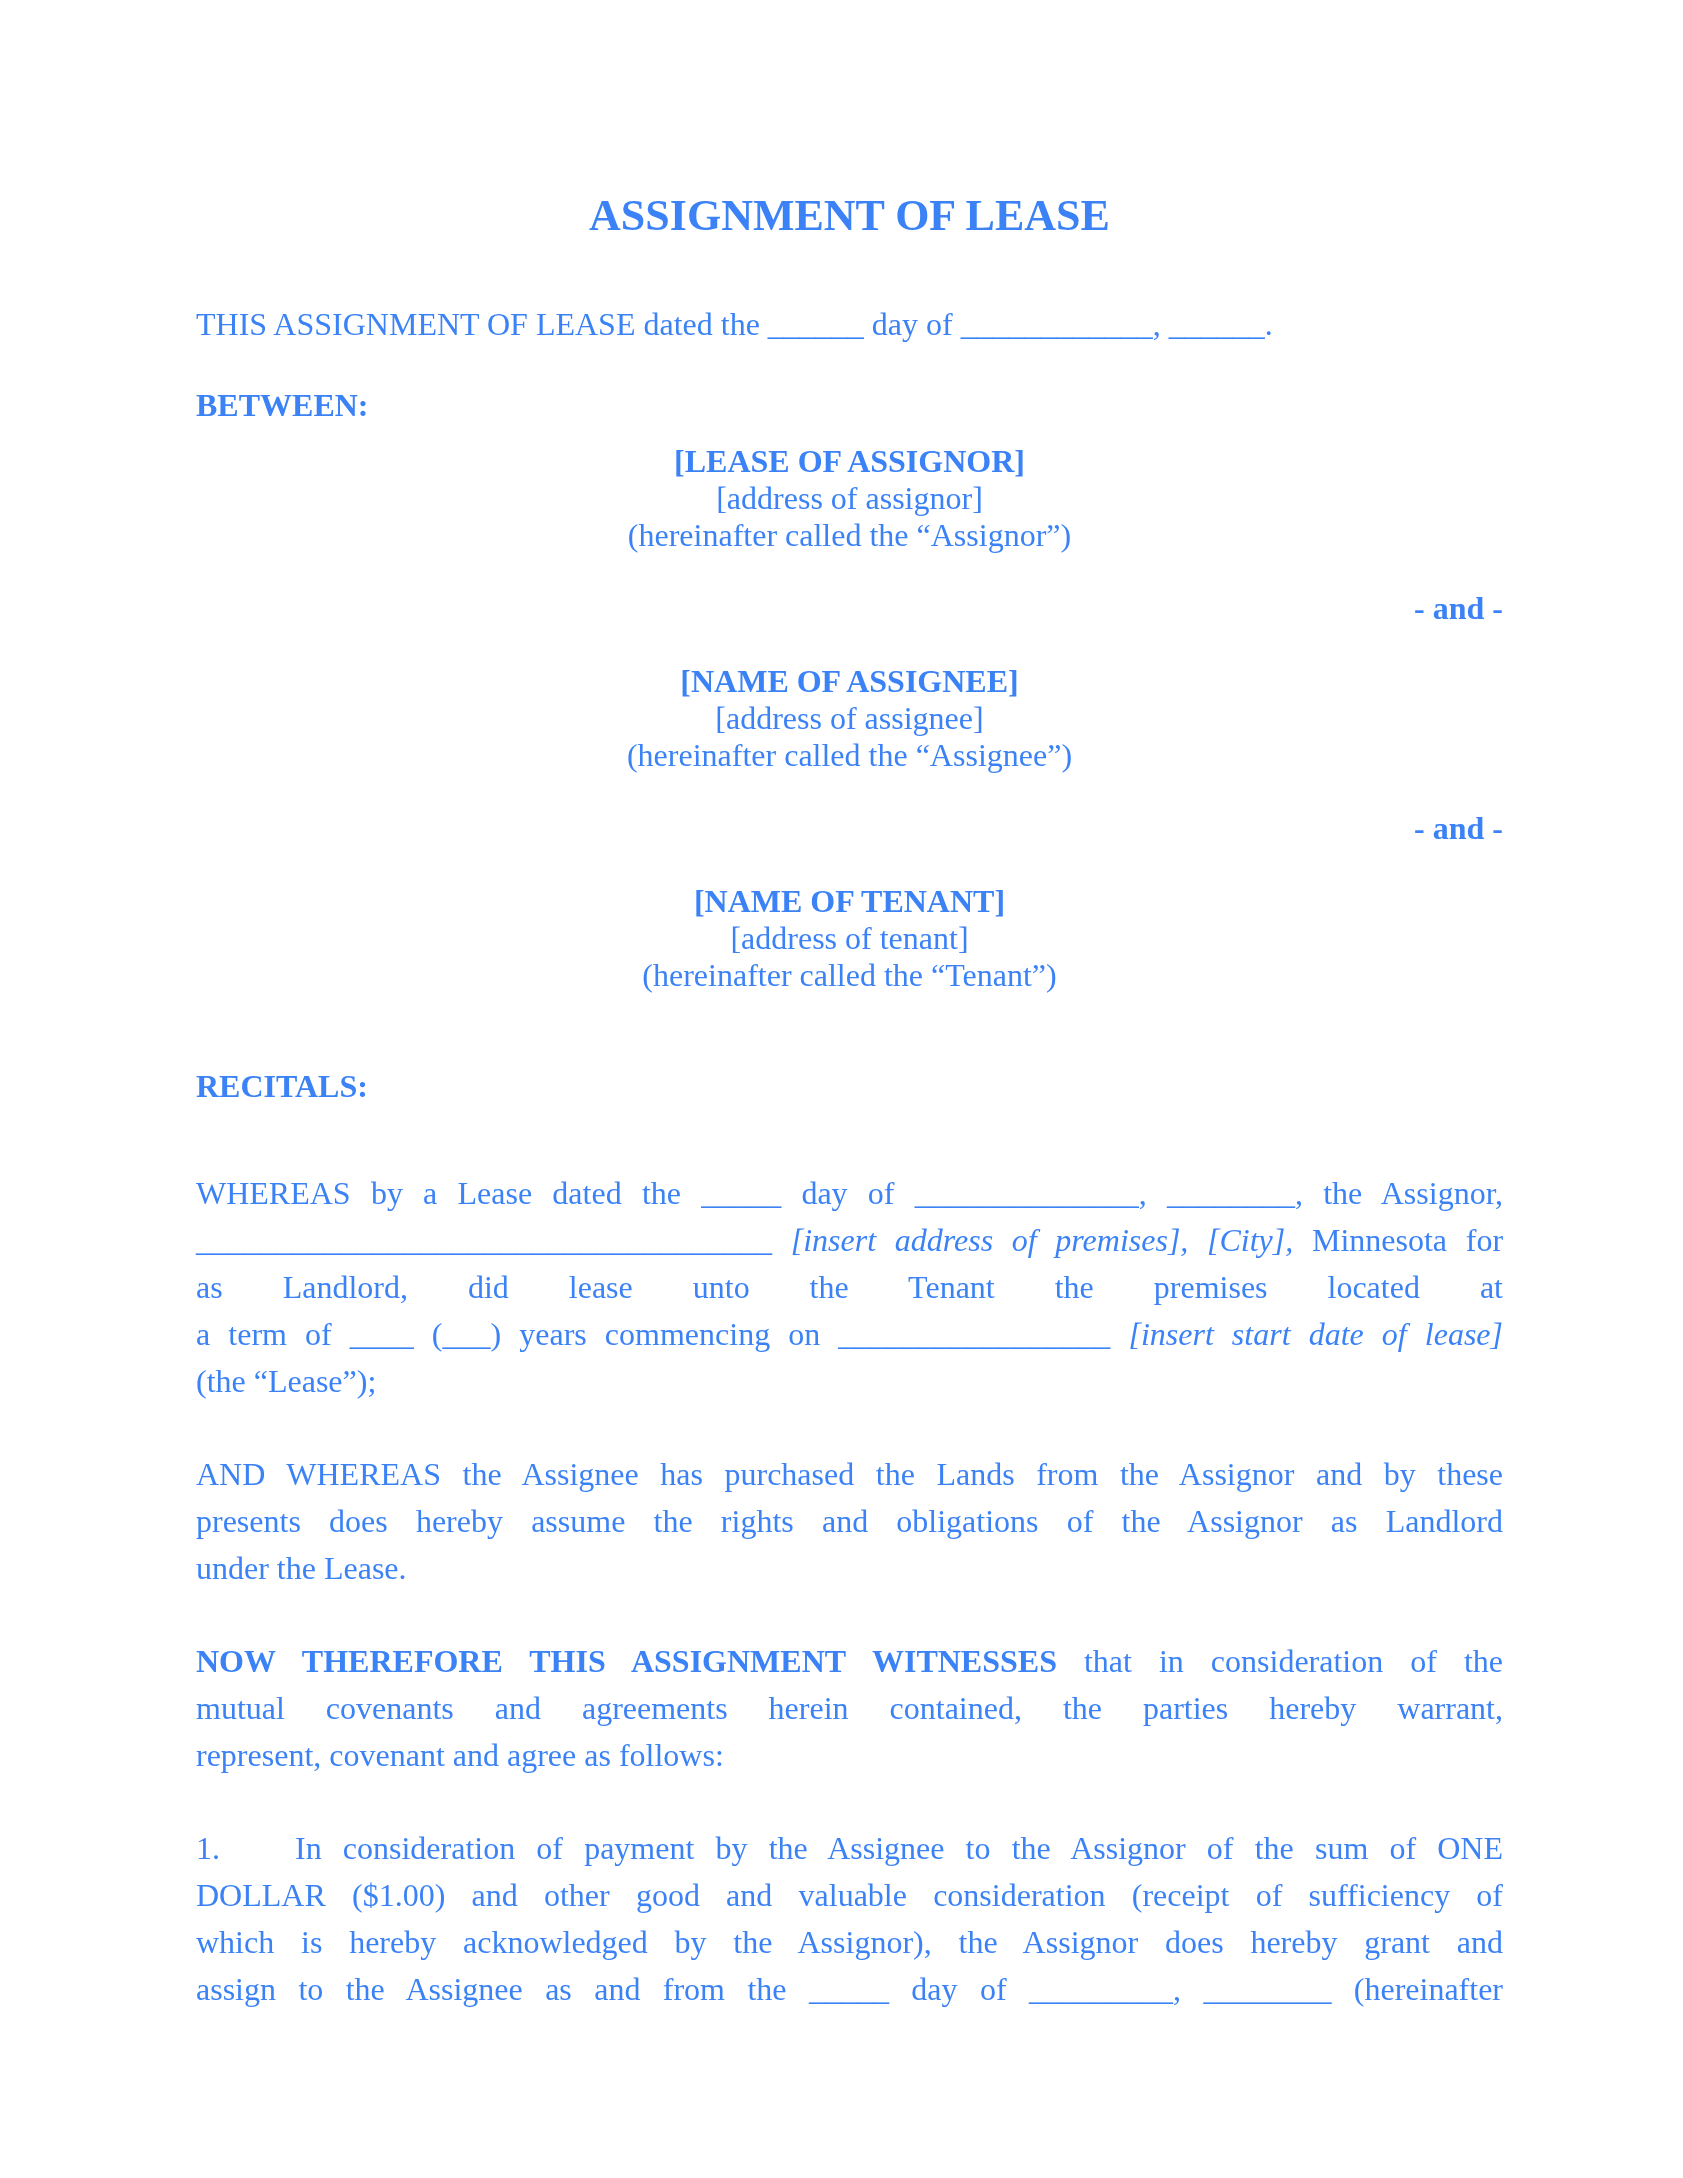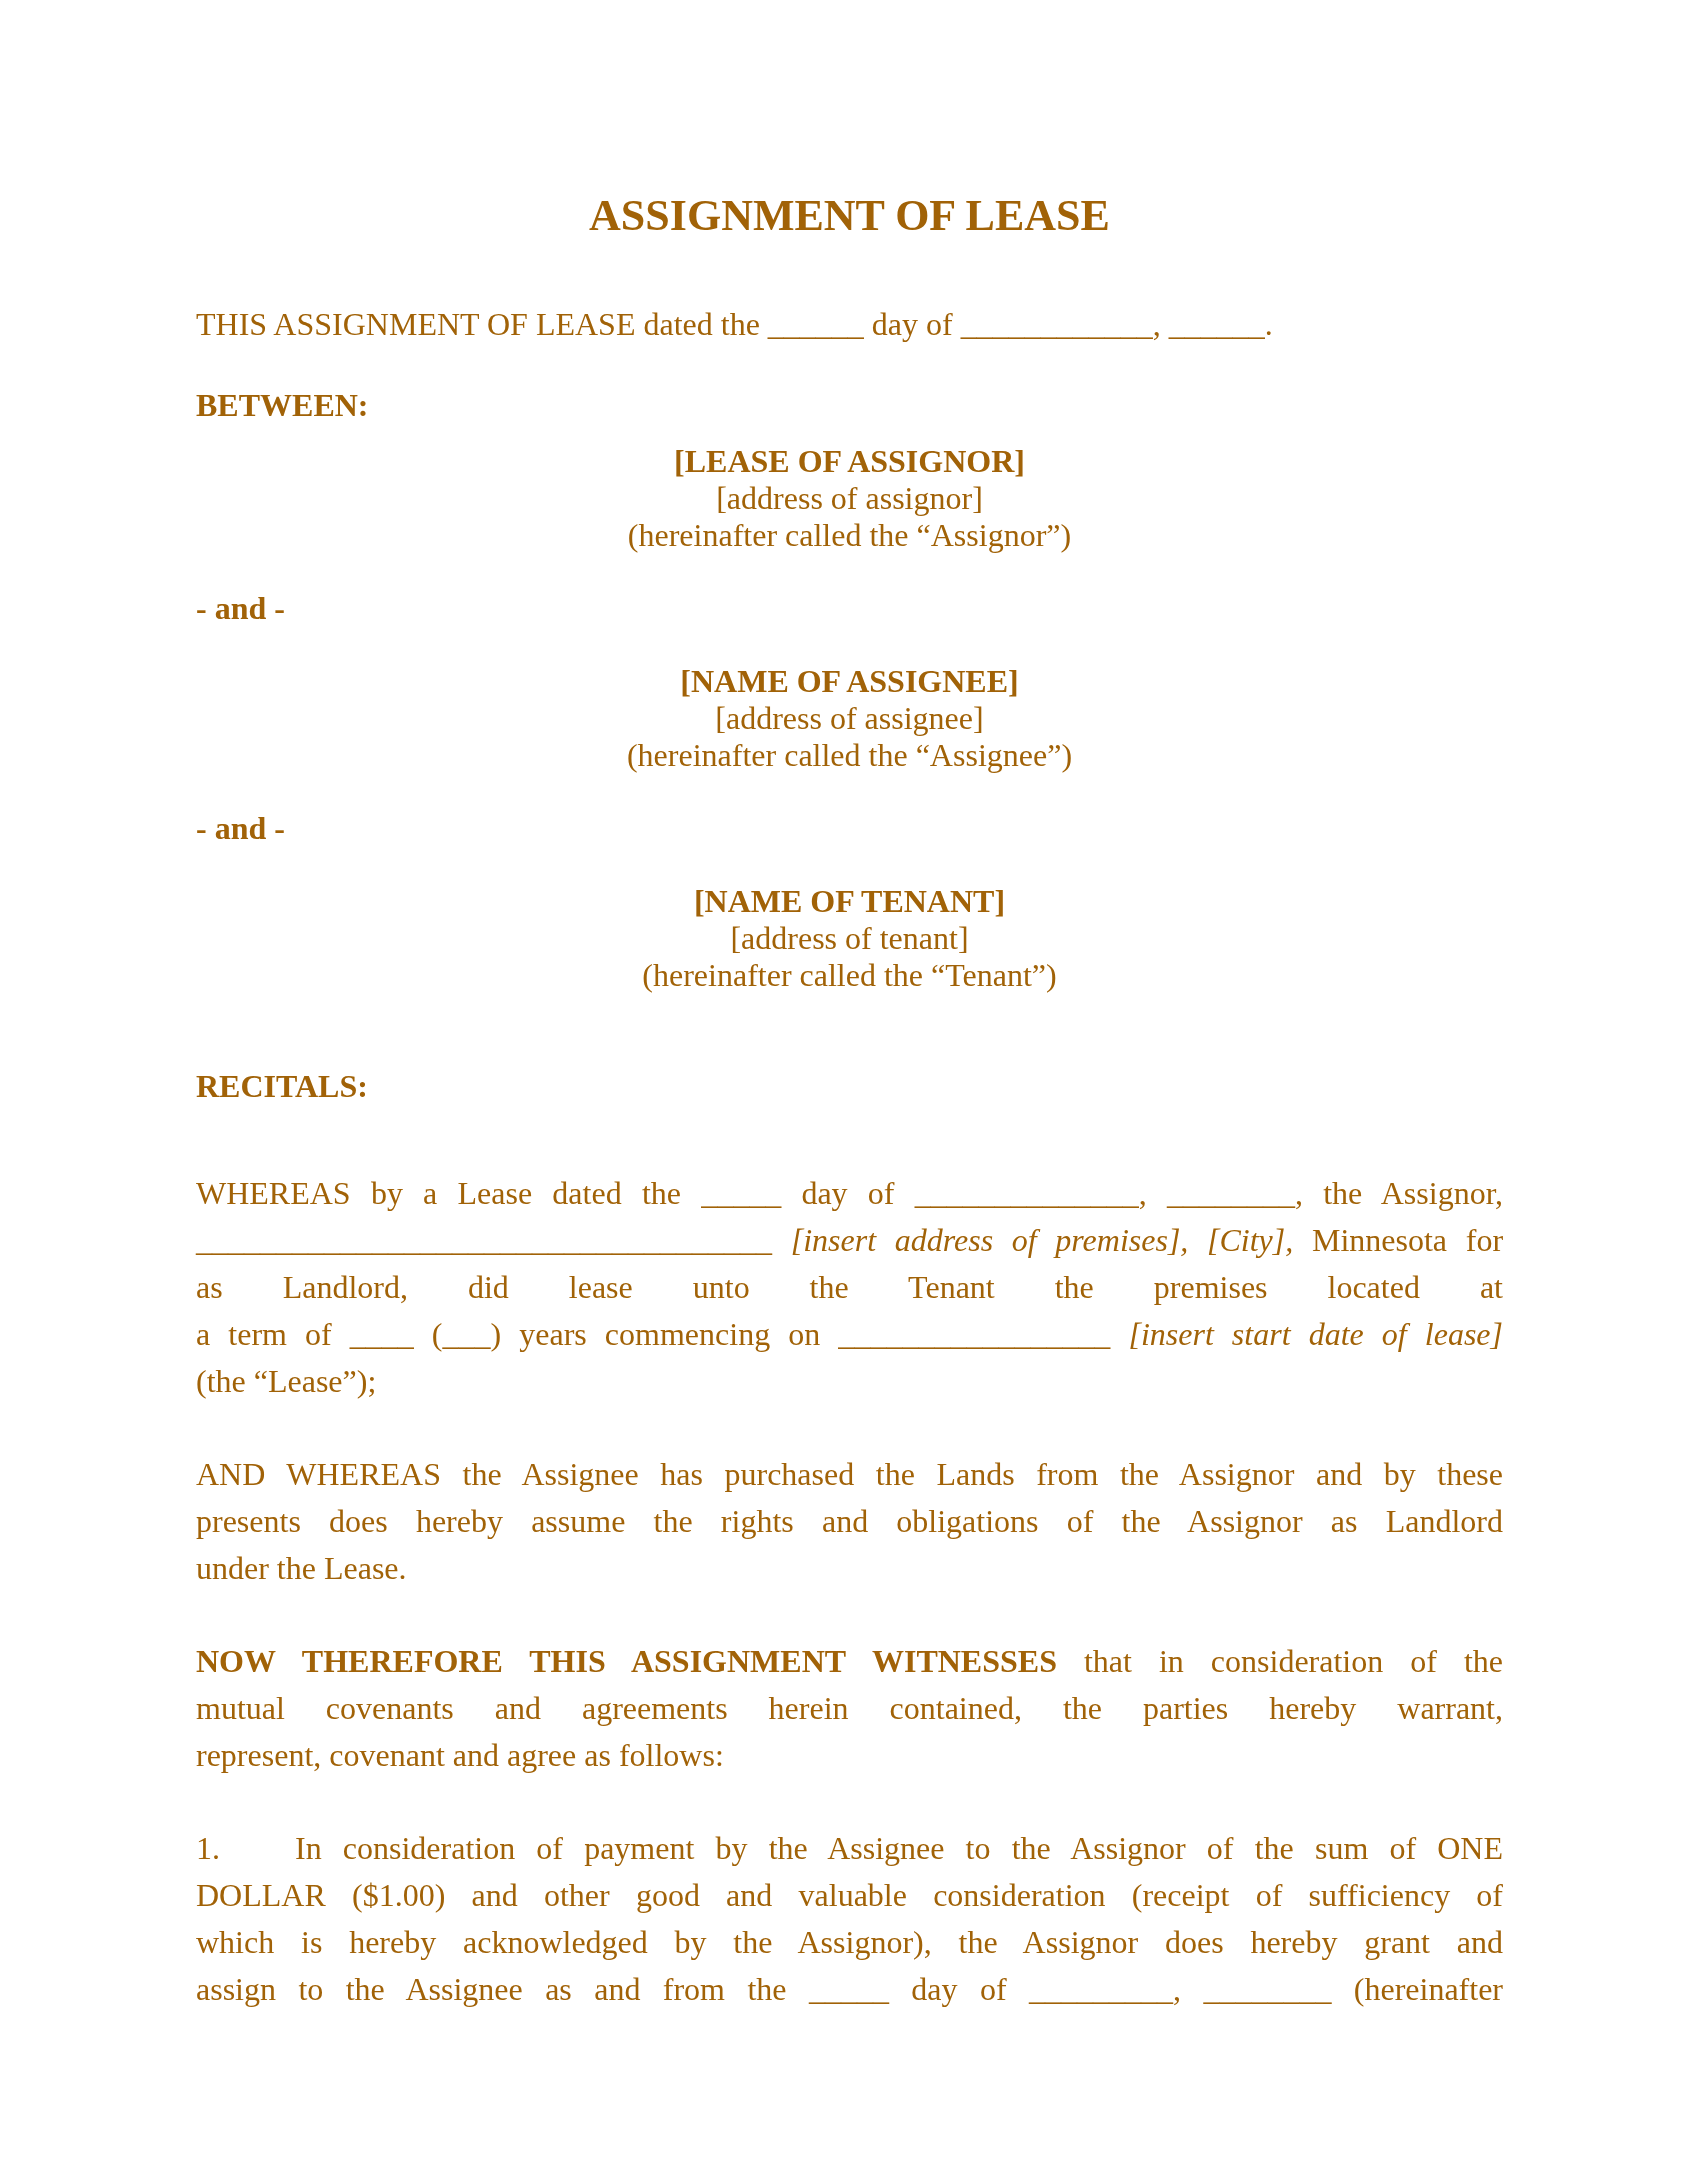--- a/index.html
+++ b/index.html
@@ -2,41 +2,41 @@
 <html><head>
 <meta charset="utf-8">
 <style>
   html, body { margin: 0; padding: 0; background: #ffffff; }
   .page {
     position: relative;
     width: 1683px;
     height: 2178px;
     box-sizing: border-box;
     background: #ffffff;
-    color: #a16207;
+    color: #3b82f6;
     font-family: "Liberation Serif", "DejaVu Serif", serif;
     font-size: 32px;
     padding: 194px 180px 0 196px;
     overflow: hidden;
   }
   .title {
     text-align: center;
     font-weight: bold;
     font-size: 44px;
     line-height: 44px;
     margin: 0 0 63px 0;
   }
   .line { line-height: 47px; }
   .jl { text-align: justify; text-align-last: justify; }
   .intro { margin: 0 0 34px 0; }
   .between { font-weight: bold; margin: 16px 0 14px 0; }
   .party { text-align: center; line-height: 37px; }
   .party .pname { font-weight: bold; }
   .sep {
-    text-align: left;
+    text-align: right;
     font-weight: bold;
     line-height: 37px;
     margin: 36px 0;
   }
   .recitals {
     font-weight: bold;
     margin: 69px 0 60px 0;
     line-height: 47px;
   }
   .paragraph { margin: 0 0 46px 0; }

